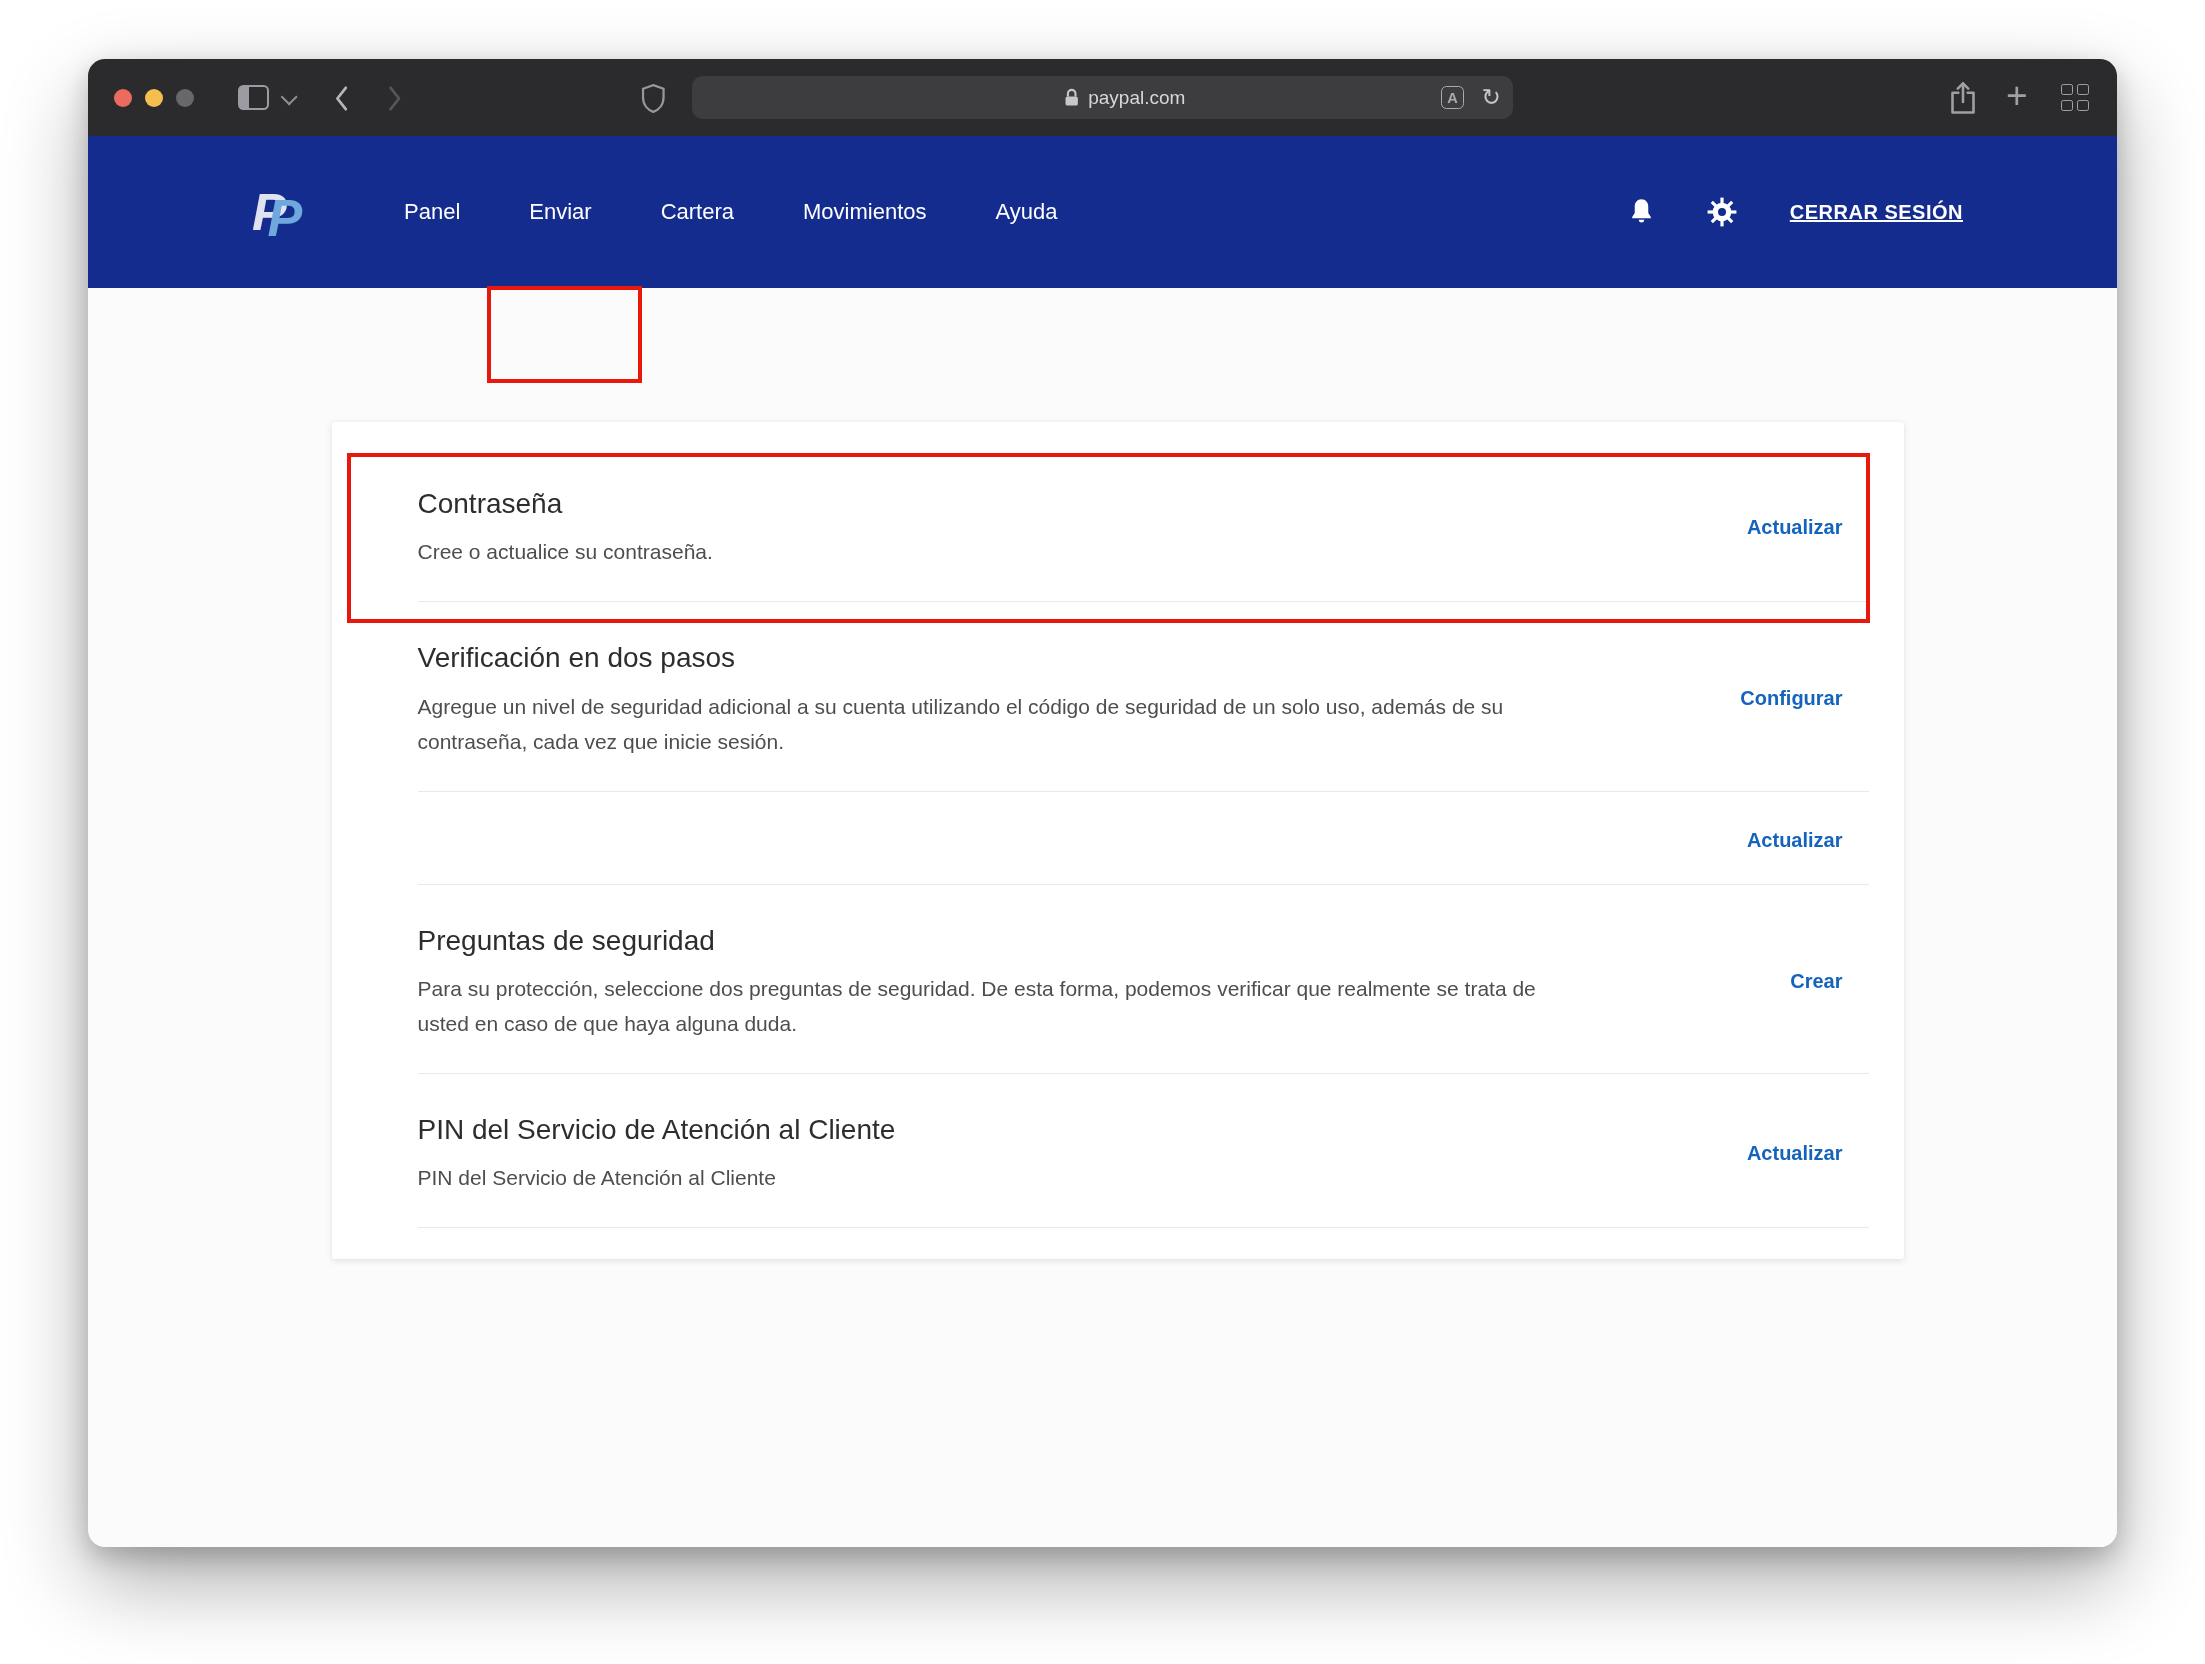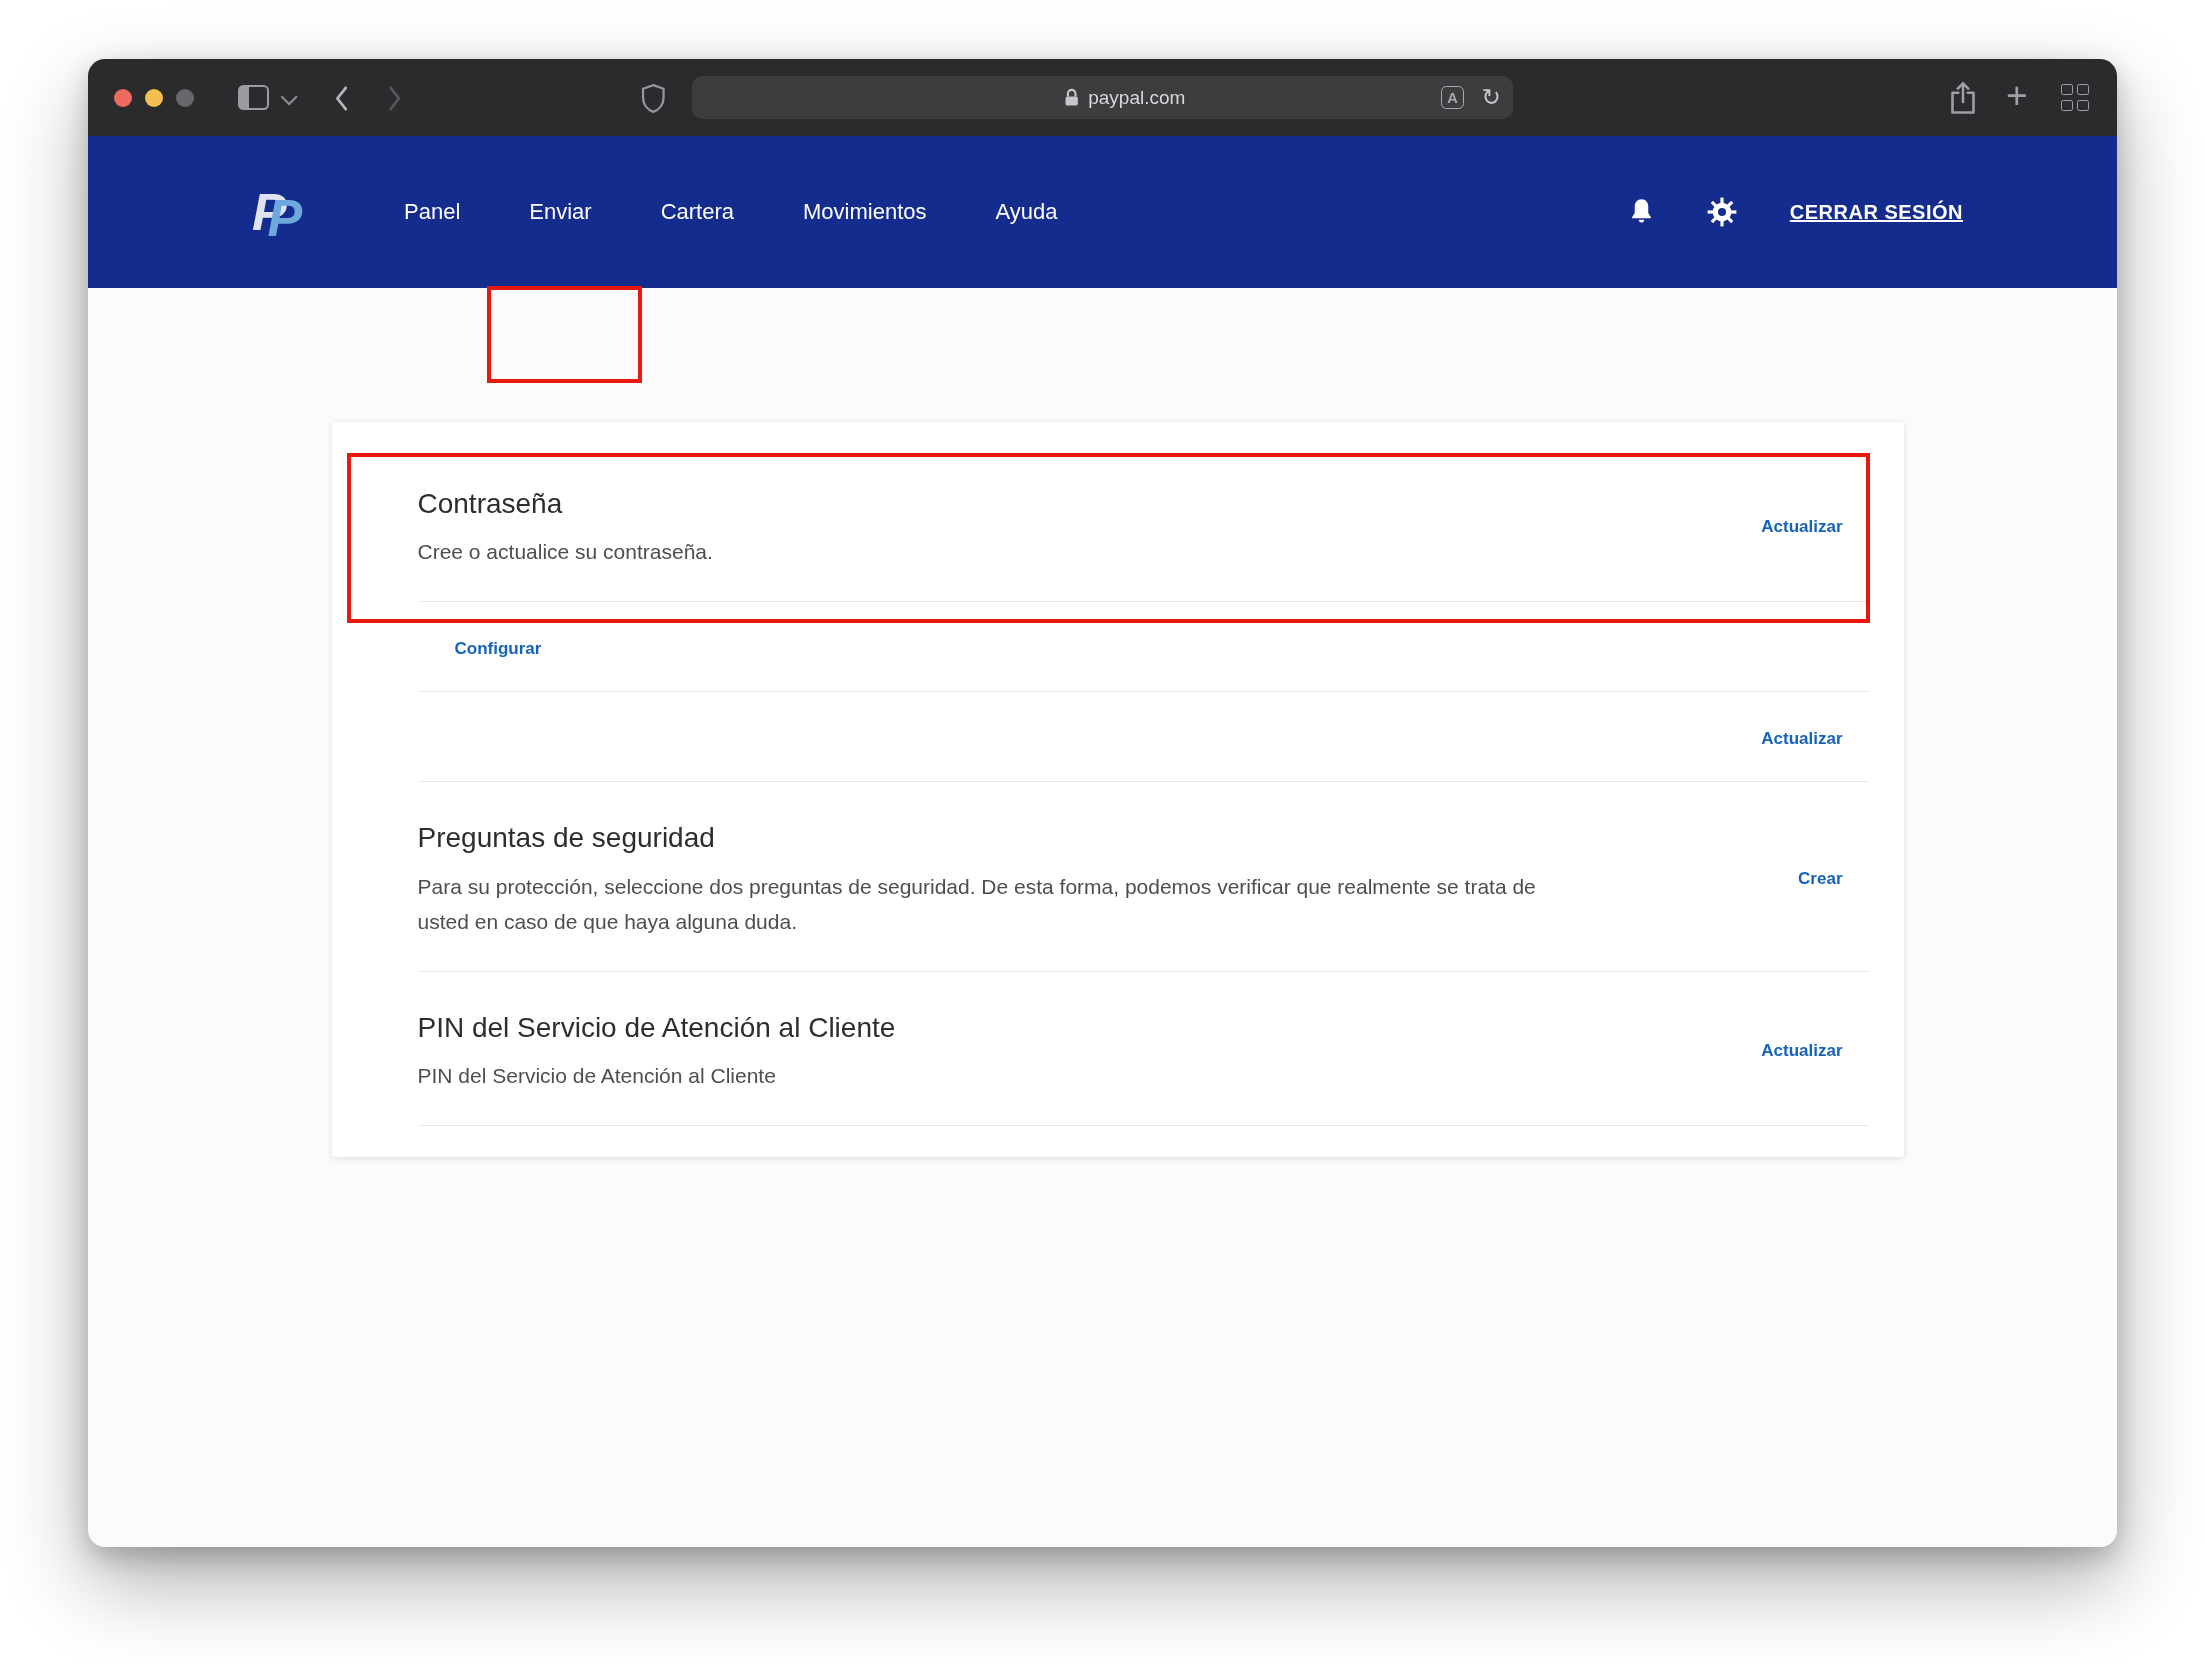--- a/index.html
+++ b/index.html
@@ -78,21 +78,21 @@
     padding:26px 35px 31px 86px;
     box-shadow:0 1.5px 7px rgba(0,0,0,0.10),0 0 1.5px rgba(0,0,0,0.06);
   }
   .row{
     display:flex;align-items:center;justify-content:space-between;
     padding:37px 26px 32px 0;border-bottom:1.5px solid #e9e9e9;
   }
   .row-main{min-width:0;}
   .row h2{margin:0 0 12.3px 0;font-size:28px;font-weight:400;color:#2b2d2f;line-height:37px;}
   .row p{margin:0;font-size:21px;line-height:35px;color:#4c4e50;max-width:1175px;}
-  .row-action{font-size:17px;font-weight:700;color:#1463bc;text-decoration:none;white-space:nowrap;margin-left:37px;flex:0 0 auto;}
+  .row-action{font-size:20px;font-weight:700;color:#1463bc;text-decoration:none;white-space:nowrap;margin-left:37px;flex:0 0 auto;}
   
   .annot{position:absolute;border:4.6px solid #e8190c;pointer-events:none;z-index:50;}
   .annot-tab{left:399px;top:227px;width:155px;height:97px;}
   .annot-row{left:259px;top:394px;width:1523px;height:170px;}
 </style>
 </head>
 <body>
 
 <div class="canvas">
   <div class="window">
@@ -200,20 +200,24 @@
 
         <div class="row">
           <div class="row-main">
             <h2>Contraseña</h2>
             <p>Cree o actualice su contraseña.</p>
           </div>
           <a href="#" class="row-action">Actualizar</a>
         </div>
 
         <div class="row">
+          <div class="row-main">
+            <h2>Verificación en dos pasos</h2>
+            <p>Agregue un nivel de seguridad adicional a su cuenta utilizando el código de seguridad de un solo uso, además de su contraseña, cada vez que inicie sesión.</p>
+          </div>
           <a href="#" class="row-action">Configurar</a>
         </div>
 
         <div class="row">
           <div class="row-main">
           </div>
           <a href="#" class="row-action">Actualizar</a>
         </div>
 
         <div class="row">

